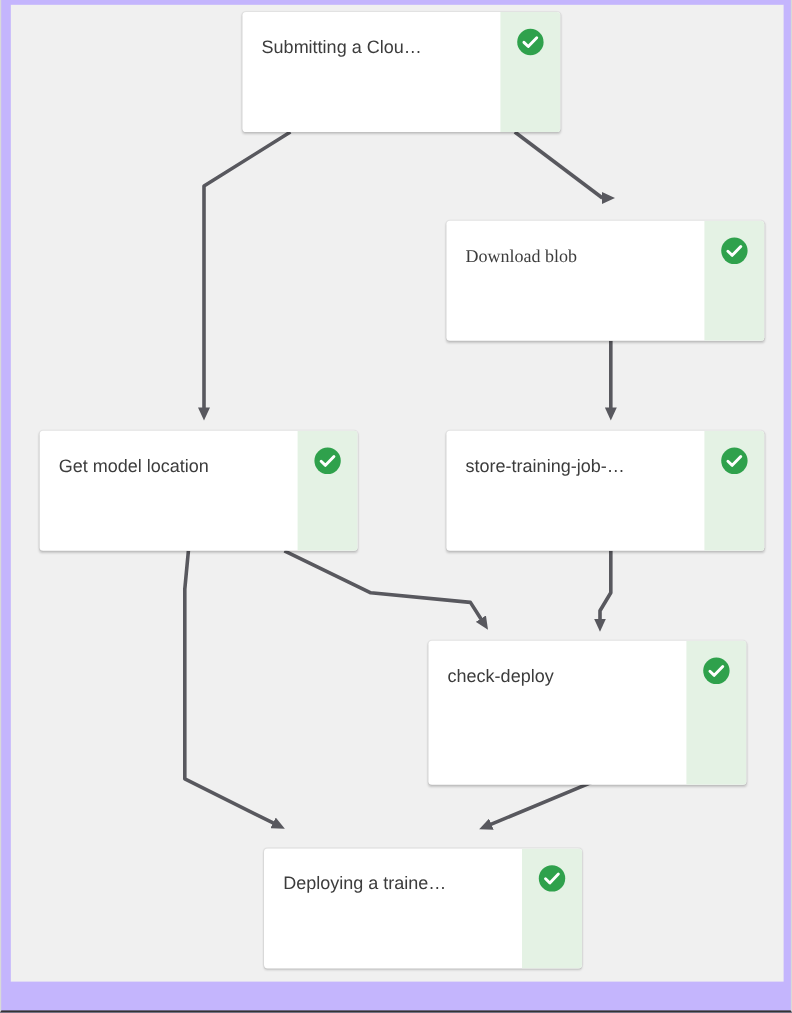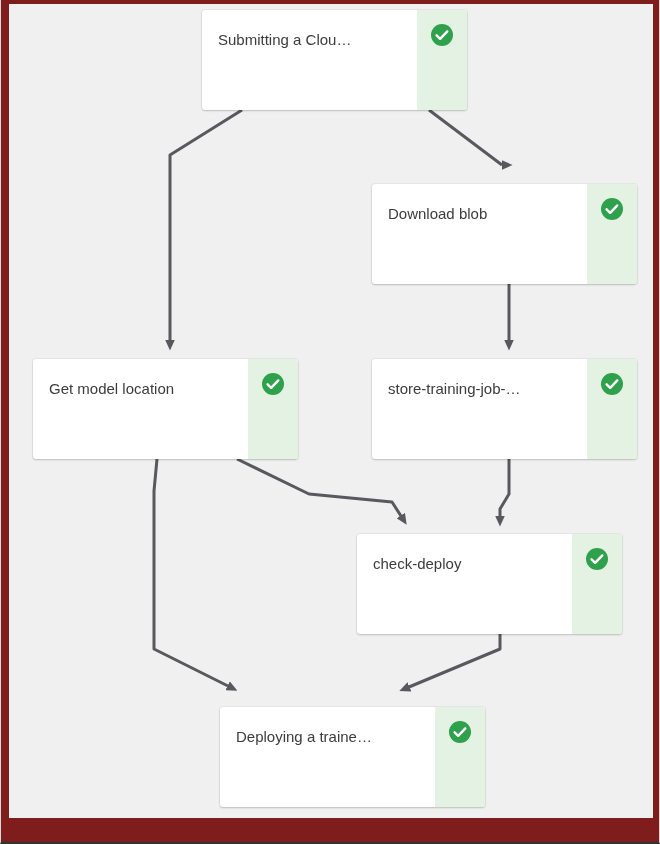--- a/index.html
+++ b/index.html
@@ -12,21 +12,21 @@
     height: 844px;
     font-family: "Liberation Sans", sans-serif;
     overflow: hidden;
     position: relative;
   }
   #frame {
     position: absolute;
     left: 0; top: 0;
     width: 660px;
     height: 844px;
-    background: #7f1d1d;
+    background: #c4b5fd;
     border-bottom: 2px solid #333333;
     border-left: 1px solid #d9d9d9;
     border-right: 1px solid #d9d9d9;
     box-sizing: border-box;
   }
   #canvas {
     position: absolute;
     left: 8px;
     top: 4px;
     width: 644px;
@@ -102,21 +102,21 @@
       <div class="node-label" style="color: rgb(60, 60, 60);">Submitting a Clou…</div>
       <div class="status-strip" style="background: rgb(228, 242, 228);">
         <svg class="status-icon" viewBox="0 0 24 24" xmlns="http://www.w3.org/2000/svg">
           <circle cx="12" cy="12" r="11" fill="#2fa14c"></circle>
           <path d="M6.6 12.3 L10.2 15.8 L17.3 8.4" fill="none" stroke="#ffffff" stroke-width="2.4" stroke-linecap="round" stroke-linejoin="round"></path>
         </svg>
       </div>
     </div>
 
     <div class="node" style="left: 363px; top: 180px; width: 265px; height: 100px; background: rgb(255, 255, 255);">
-      <div class="node-label" style="color: rgb(60, 60, 60);">Download blob</div>
+      <div class="node-label" style="color: rgb(60, 60, 60); font-family: Liberation Serif, serif;">Download blob</div>
       <div class="status-strip" style="background: rgb(228, 242, 228);">
         <svg class="status-icon" viewBox="0 0 24 24" xmlns="http://www.w3.org/2000/svg">
           <circle cx="12" cy="12" r="11" fill="#2fa14c"></circle>
           <path d="M6.6 12.3 L10.2 15.8 L17.3 8.4" fill="none" stroke="#ffffff" stroke-width="2.4" stroke-linecap="round" stroke-linejoin="round"></path>
         </svg>
       </div>
     </div>
 
     <div class="node" style="left: 363px; top: 355px; width: 265px; height: 100px; background: rgb(255, 255, 255);">
       <div class="node-label" style="color: rgb(60, 60, 60);">store-training-job-…</div>
@@ -131,21 +131,21 @@
     <div class="node" style="left: 24px; top: 355px; width: 265px; height: 100px; background: rgb(255, 255, 255);">
       <div class="node-label" style="color: rgb(60, 60, 60);">Get model location</div>
       <div class="status-strip" style="background: rgb(228, 242, 228);">
         <svg class="status-icon" viewBox="0 0 24 24" xmlns="http://www.w3.org/2000/svg">
           <circle cx="12" cy="12" r="11" fill="#2fa14c"></circle>
           <path d="M6.6 12.3 L10.2 15.8 L17.3 8.4" fill="none" stroke="#ffffff" stroke-width="2.4" stroke-linecap="round" stroke-linejoin="round"></path>
         </svg>
       </div>
     </div>
 
-    <div class="node" style="left: 348px; top: 530px; width: 265px; height: 100px; background: rgb(255, 255, 255);">
+    <div class="node" style="left: 348px; top: 530px; width: 265px; height: 120px; background: rgb(255, 255, 255);">
       <div class="node-label" style="color: rgb(60, 60, 60);">check-deploy</div>
       <div class="status-strip" style="background: rgb(228, 242, 228);">
         <svg class="status-icon" viewBox="0 0 24 24" xmlns="http://www.w3.org/2000/svg">
           <circle cx="12" cy="12" r="11" fill="#2fa14c"></circle>
           <path d="M6.6 12.3 L10.2 15.8 L17.3 8.4" fill="none" stroke="#ffffff" stroke-width="2.4" stroke-linecap="round" stroke-linejoin="round"></path>
         </svg>
       </div>
     </div>
 
     <div class="node" style="left: 211px; top: 703px; width: 265px; height: 100px; background: rgb(255, 255, 255);">

